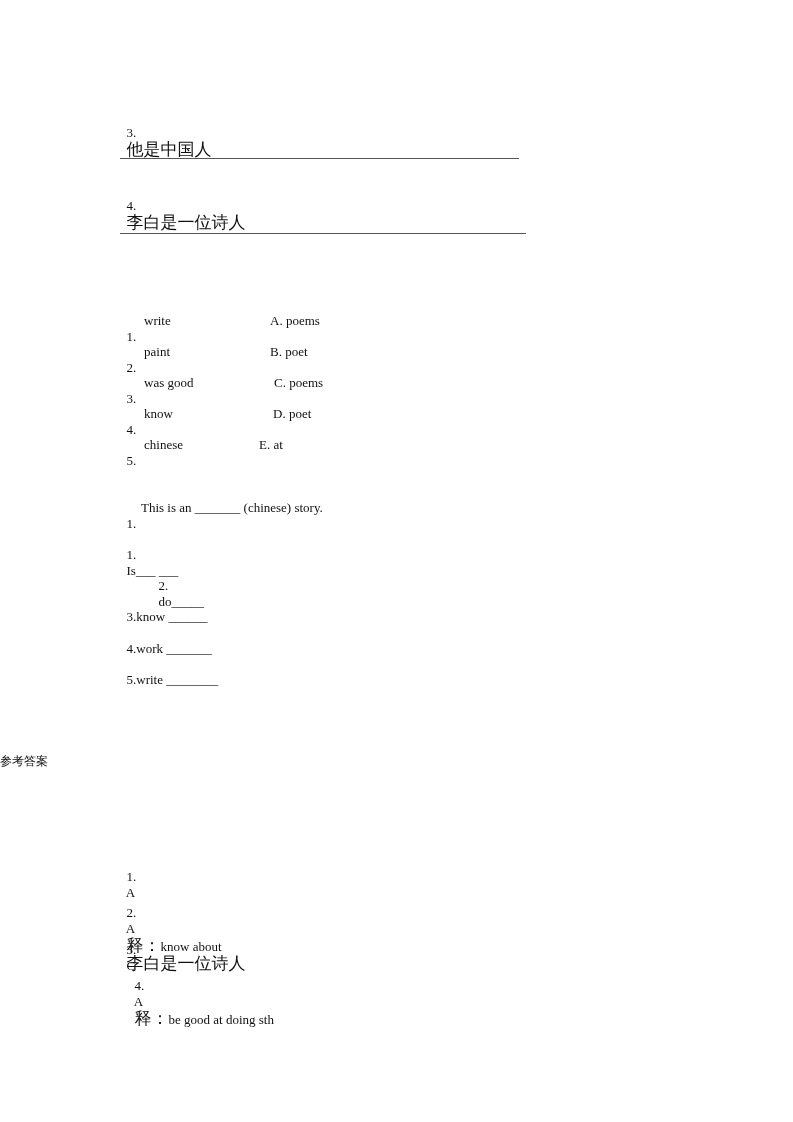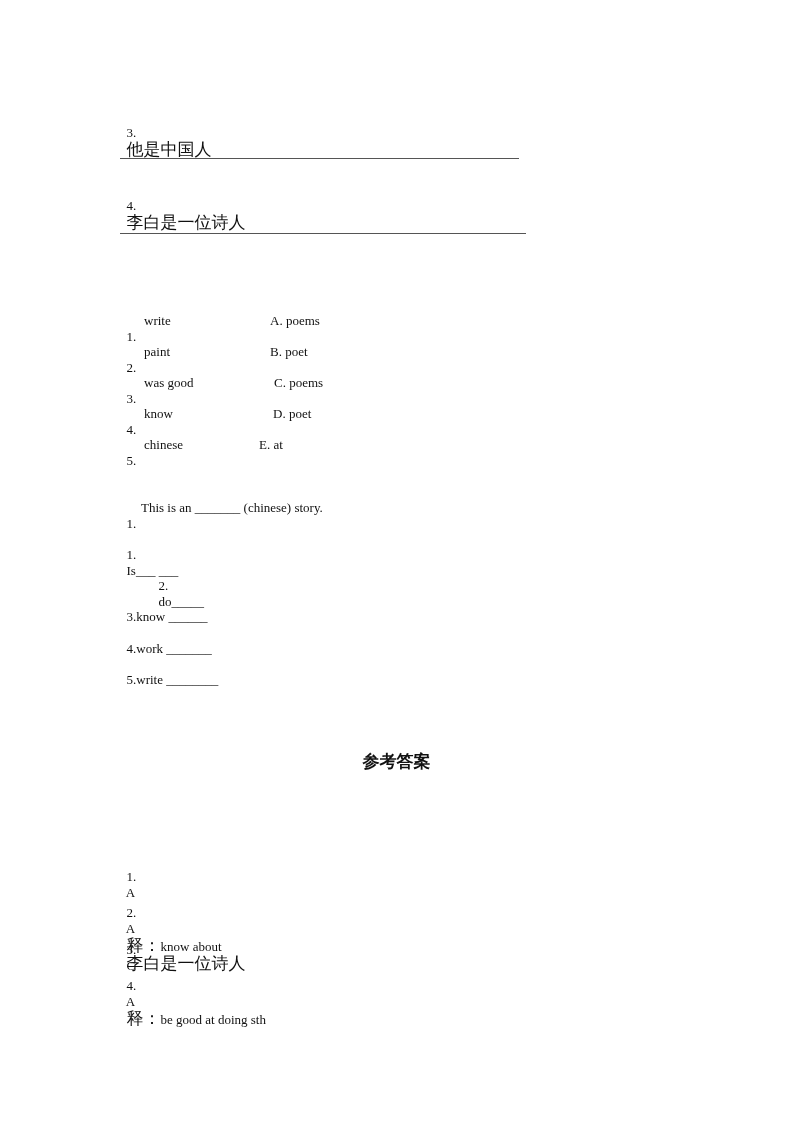--- a/index.html
+++ b/index.html
@@ -2,22 +2,22 @@
 <html><head>
   <meta charset="utf-8">
   <style>
     html, body { margin: 0; padding: 0; background: #ffffff; }
     body { width: 793px; height: 1122px; position: relative; overflow: hidden;
            font-family: "Liberation Serif", serif; color: #111; }
     .abs { position: absolute; white-space: pre; }
     .t13 { font-size: 13px; line-height: 16px; }
     .cjk { font-family: "DejaVu Sans", sans-serif; font-size: 17px; }
     .rule { position: absolute; height: 1px; background: #555; left: 120px; }
-    .title { position: absolute; left: 0; width: 793px; text-align: center; top: 752px;
-             font-family: "DejaVu Sans", sans-serif; font-weight: bold; font-size: 17px; line-height: 18px; }
+    .title { position: absolute; left: 0; width: 793px; top: 752px;
+             font-family: "DejaVu Sans", sans-serif; font-weight: normal; font-size: 12px; line-height: 18px; }
   </style>
 </head>
 <body>
 
 <div class="abs t13" style="left:120px; top:109px;">
   <span>3.</span>
   <span class="cjk">他是中国人</span>
 </div>
 <div class="rule" style="top:158px; width:399px;"></div>
 
@@ -92,17 +92,17 @@
   <span>A</span>
   <span class="cjk">释：</span><span>know about</span>
   <span class="cjk">李白是一位诗人</span>
 </div>
 
 <div class="abs t13" style="left:120px; top:926px;">
   <span>3.</span>
   <span>C</span>
 </div>
 
-<div class="abs t13" style="left:120px; top:962px;">
+<div class="abs t13" style="left:128px; top:962px;">
   <span>4.</span>
   <span>A</span>
   <span class="cjk">释：</span><span>be good at doing sth</span>
 </div>
 
 </body></html>

